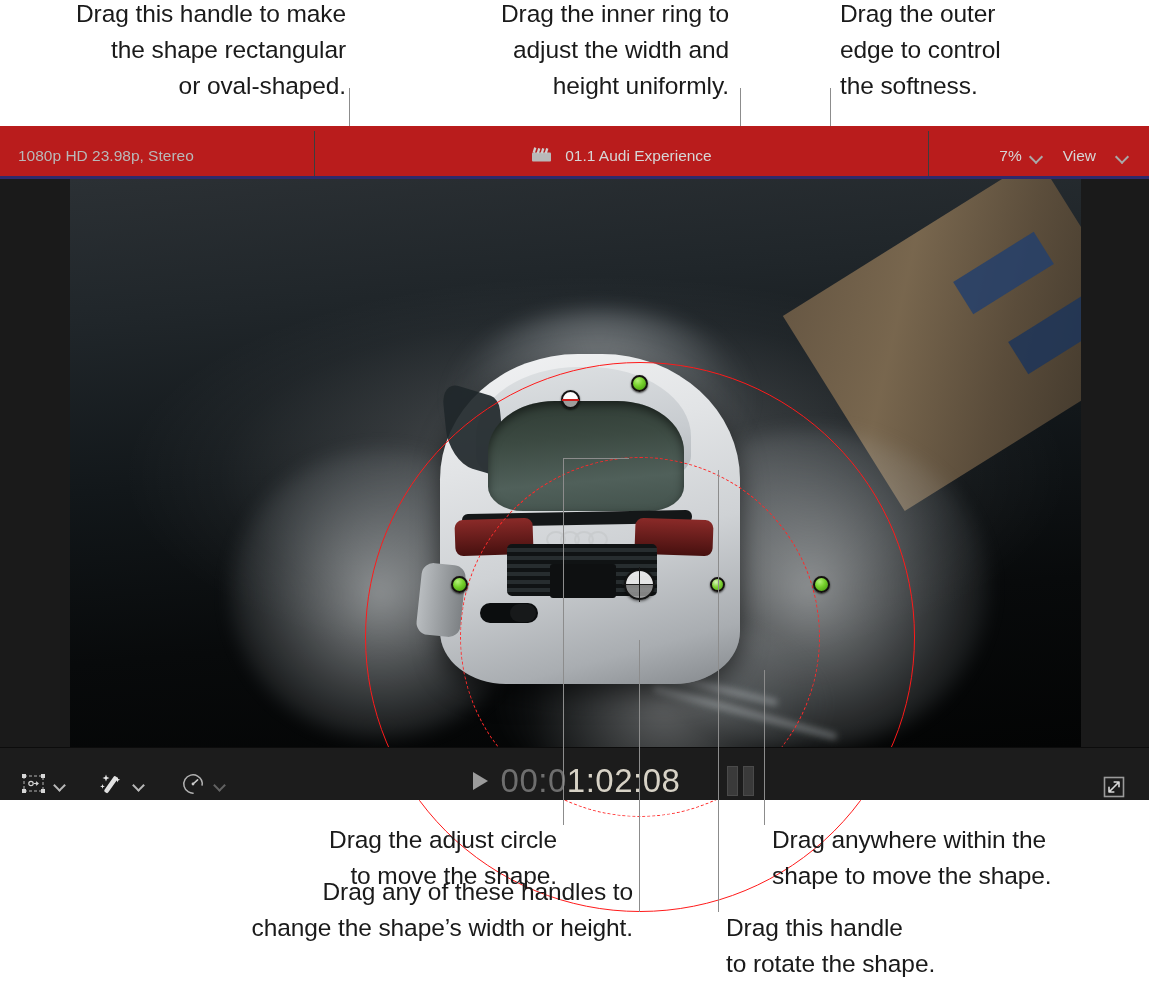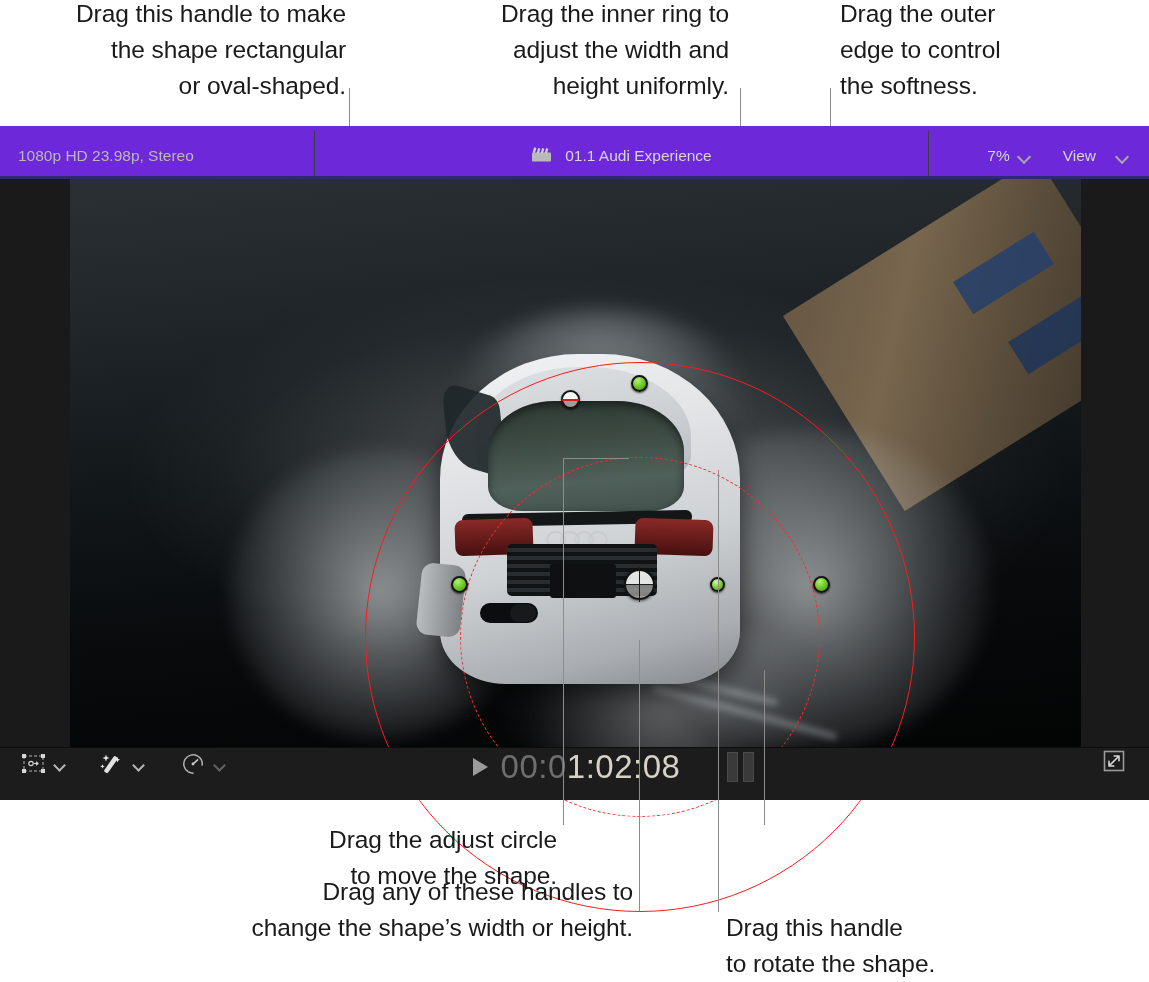--- a/index.html
+++ b/index.html
@@ -34,21 +34,21 @@
   
   #viewer {
     position: absolute;
     left: 0; top: 126px;
     width: 1149px; height: 674px;
     background: #1e1e1e;
   }
   #titlebar {
     position: absolute; left: 0; top: 0;
     width: 1149px; height: 61px;
-    background: #6d28d9;
+    background: #b91c1c;
     display: flex; align-items: center;
     border-bottom: 1px solid #0d0d0d;
   }
   #titlebar .seg {
     height: 50px; display: flex; align-items: center;
   }
   #seg-format {
     width: 315px; padding-left: 18px;
     border-right: 1px solid #3d3d3d;
   }
@@ -275,21 +275,21 @@
     content: ""; position: absolute; background: #1b1b1b;
   }
   .handle-center::before { left: 50%; top: -4px; bottom: -4px; width: 1.5px; margin-left: -0.75px; }
   .handle-center::after  { top: 50%; left: -4px; right: -4px; height: 1.5px; margin-top: -0.75px; }
 
   
   #toolbar {
     position: absolute; left: 0; top: 621px;
     width: 1149px; height: 53px;
     background: #1c1c1c;
-    display: flex; align-items: flex-start;
+    display: flex; align-items: flex-end;
     border-top: 1px solid #0c0c0c;
   }
   #tb-left { display: flex; align-items: center; gap: 5px; padding-left: 16px; }
   .tb-btn {
     display: flex; align-items: center; gap: 6px;
     padding: 3px 2px; cursor: default;
   }
   .tb-icon { width: 30px; height: 26px; position: relative; }
   .chev-sm {
     width: 12px; height: 7px; position: relative; opacity: .9;
@@ -365,21 +365,21 @@
             <path d="M13.6 9.0 L15.2 3.9 L17.4 4.7 L15.9 9.6 Z" fill="#cfcfcf"></path>
           </svg>
         </span>
         <span class="tb-text bright">01.1 Audi Experience</span>
       </div>
       <div class="seg" id="seg-controls">
         <span class="zoom-group">
           <span class="tb-text bright">7%</span>
           <span class="chev"></span>
         </span>
-        <span class="view-group" style="margin-left:22px;gap:20px;">
+        <span class="view-group" style="margin-left:10px;gap:20px;">
           <span class="tb-text bright">View</span>
           <span class="chev"></span>
         </span>
       </div>
     </div>
 
     <div id="accent-line"></div>
 
     <div id="canvas-wrap">
       <div id="video">
@@ -491,20 +491,22 @@
       </div>
     </div>
   </div>
 
   <div class="leader v" style="left:563px; top:458px; height:367px;"></div>
   <div class="leader h" style="left:563px; top:458px; width:66px;"></div>
   <div class="callout right" style="left:245px; top:822px; width:312px;">Drag the adjust circle
 to move the shape.</div>
 
   <div class="leader v" style="left:764px; top:670px; height:155px;"></div>
+  <div class="callout left" style="left:772px; top:822px; width:348px;">Drag anywhere within the
+shape to move the shape.</div>
 
   <div class="leader v" style="left:639px; top:640px; height:272px;"></div>
   <div class="callout right" style="left:165px; top:874px; width:468px;">Drag any of these handles to
 change the shape’s width or height.</div>
 
   <div class="leader v" style="left:718px; top:470px; height:442px;"></div>
   <div class="callout left" style="left:726px; top:910px; width:300px;">Drag this handle
 to rotate the shape.</div>
 
 </div>

